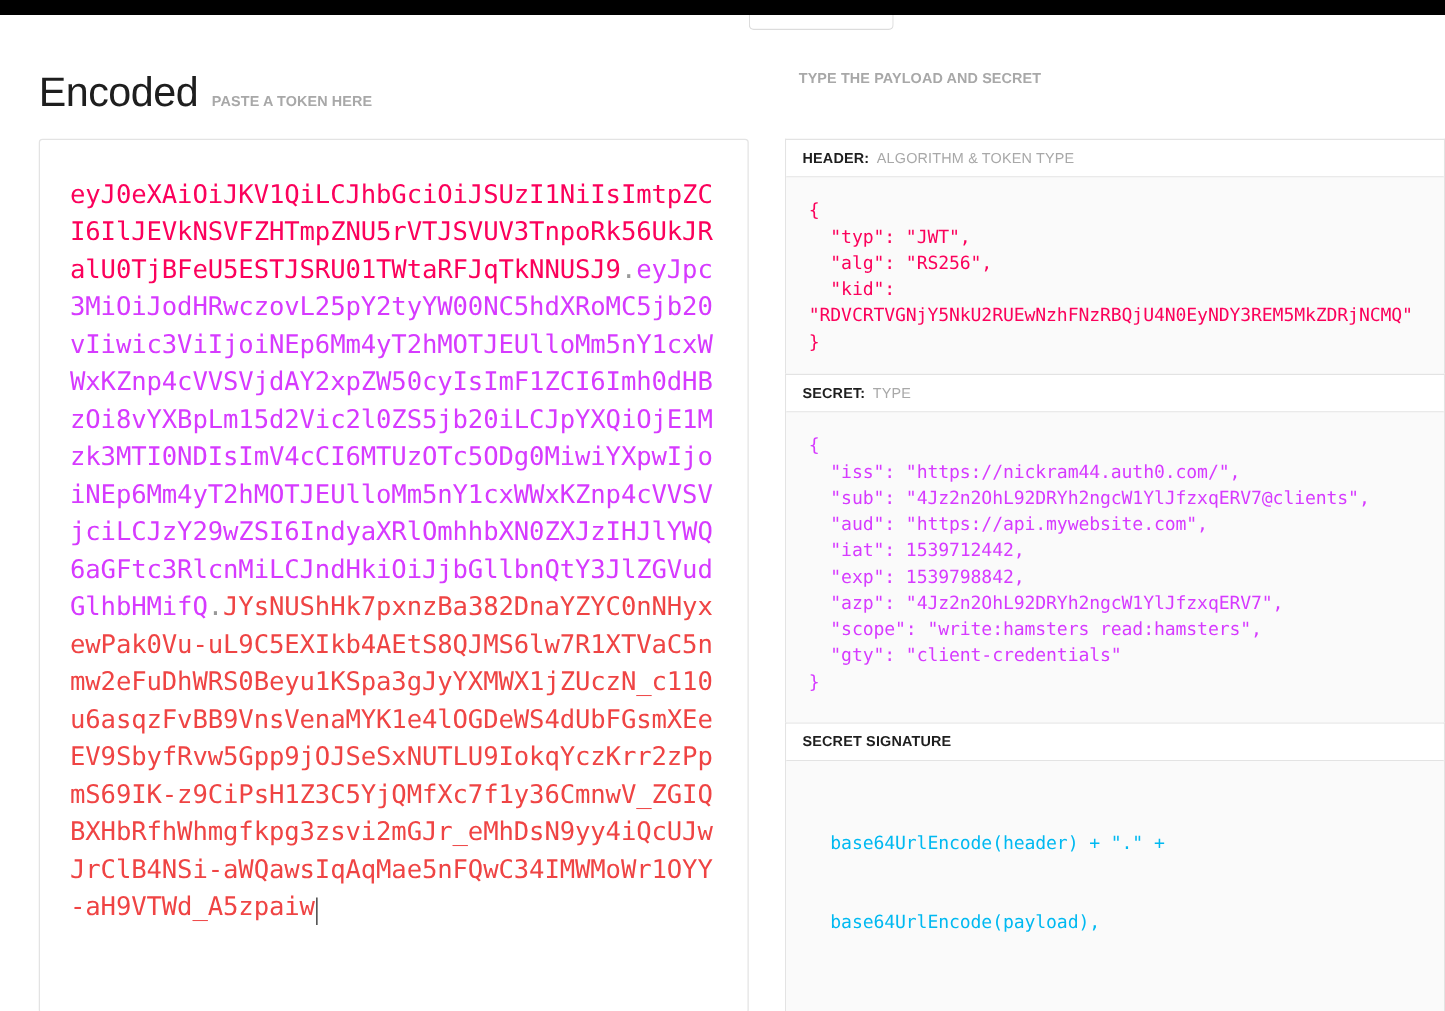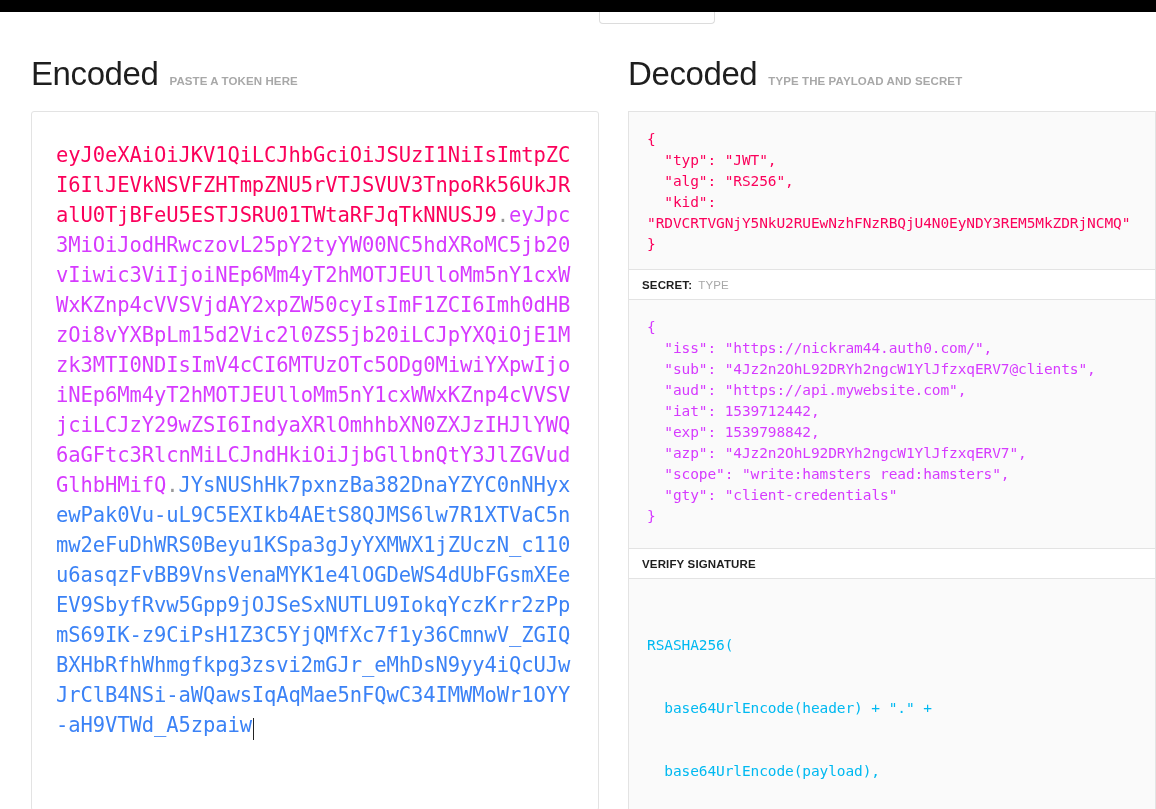--- a/index.html
+++ b/index.html
@@ -63,21 +63,21 @@
     font-family: "DejaVu Sans Mono", monospace;
     font-size: 20.5px;
     line-height: 30px;
     word-break: break-all;
     white-space: pre-wrap;
     letter-spacing: -0.1px;
   }
   .seg-header { color: #fb015b; }
   .seg-dot    { color: #999999; }
   .seg-payload{ color: #d63aff; }
-  .seg-sig    { color: #3b82f6; text-align: center; }
+  .seg-sig    { color: #ef4444; text-align: center; }
   .caret {
     display: inline-block;
     width: 1px; height: 22px;
     background: #222;
     vertical-align: text-bottom;
     margin-left: 1px;
     position: relative; top: 3px;
   }
 
   
@@ -132,27 +132,30 @@
   <div class="col-head" id="encoded-head">
     <h1>Encoded</h1>
     <span class="sub">PASTE A TOKEN HERE</span>
   </div>
 
   <div class="encoded-box">
     <div class="token"><span class="seg-header">eyJ0eXAiOiJKV1QiLCJhbGciOiJSUzI1NiIsImtpZCI6IlJEVkNSVFZHTmpZNU5rVTJSVUV3TnpoRk56UkJRalU0TjBFeU5ESTJSRU01TWtaRFJqTkNNUSJ9</span><span class="seg-dot">.</span><span class="seg-payload">eyJpc3MiOiJodHRwczovL25pY2tyYW00NC5hdXRoMC5jb20vIiwic3ViIjoiNEp6Mm4yT2hMOTJEUlloMm5nY1cxWWxKZnp4cVVSVjdAY2xpZW50cyIsImF1ZCI6Imh0dHBzOi8vYXBpLm15d2Vic2l0ZS5jb20iLCJpYXQiOjE1Mzk3MTI0NDIsImV4cCI6MTUzOTc5ODg0MiwiYXpwIjoiNEp6Mm4yT2hMOTJEUlloMm5nY1cxWWxKZnp4cVVSVjciLCJzY29wZSI6IndyaXRlOmhhbXN0ZXJzIHJlYWQ6aGFtc3RlcnMiLCJndHkiOiJjbGllbnQtY3JlZGVudGlhbHMifQ</span><span class="seg-dot">.</span><span class="seg-sig">JYsNUShHk7pxnzBa382DnaYZYC0nNHyxewPak0Vu-uL9C5EXIkb4AEtS8QJMS6lw7R1XTVaC5nmw2eFuDhWRS0Beyu1KSpa3gJyYXMWX1jZUczN_c110u6asqzFvBB9VnsVenaMYK1e4lOGDeWS4dUbFGsmXEeEV9SbyfRvw5Gpp9jOJSeSxNUTLU9IokqYczKrr2zPpmS69IK-z9CiPsH1Z3C5YjQMfXc7f1y36CmnwV_ZGIQBXHbRfhWhmgfkpg3zsvi2mGJr_eMhDsN9yy4iQcUJwJrClB4NSi-aWQawsIqAqMae5nFQwC34IMWMoWr1OYY-aH9VTWd_A5zpaiw</span><span class="caret"></span></div>
   </div>
 
   <div class="col-head" id="decoded-head">
-    <h1>Decoded</h1>
     <span class="sub">TYPE THE PAYLOAD AND SECRET</span>
   </div>
 
   <div class="decoded-col">
 
     <div class="panel">
+      <div class="panel-label">
+        <span class="strong">HEADER:</span>
+        <span class="muted">ALGORITHM &amp; TOKEN TYPE</span>
+      </div>
       <div class="panel-body body-header">{
   "typ": "JWT",
   "alg": "RS256",
   "kid":
 "RDVCRTVGNjY5NkU2RUEwNzhFNzRBQjU4N0EyNDY3REM5MkZDRjNCMQ"
 }</div>
     </div>
 
     <div class="panel">
       <div class="panel-label">
@@ -166,24 +169,23 @@
   "iat": 1539712442,
   "exp": 1539798842,
   "azp": "4Jz2n2OhL92DRYh2ngcW1YlJfzxqERV7",
   "scope": "write:hamsters read:hamsters",
   "gty": "client-credentials"
 }</div>
     </div>
 
     <div class="panel">
       <div class="panel-label">
-        <span class="strong">VERIFY SIGNATURE</span>
+        <span class="strong">SECRET SIGNATURE</span>
       </div>
       <div class="panel-body body-sig">
-        <div class="sig-line">RSASHA256(</div>
         <div class="sig-line">  base64UrlEncode(header) + "." +</div>
         <div class="sig-line">  base64UrlEncode(payload),</div>
         
       </div>
     </div>
 
   </div>
 </div>
 
 </body></html>

